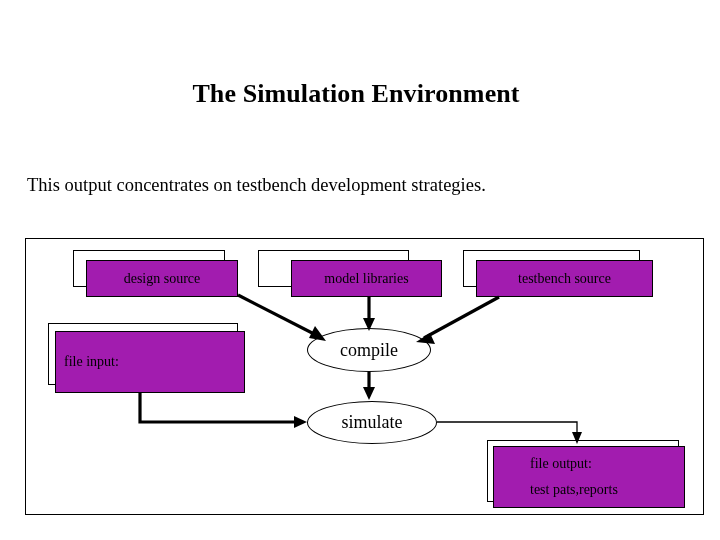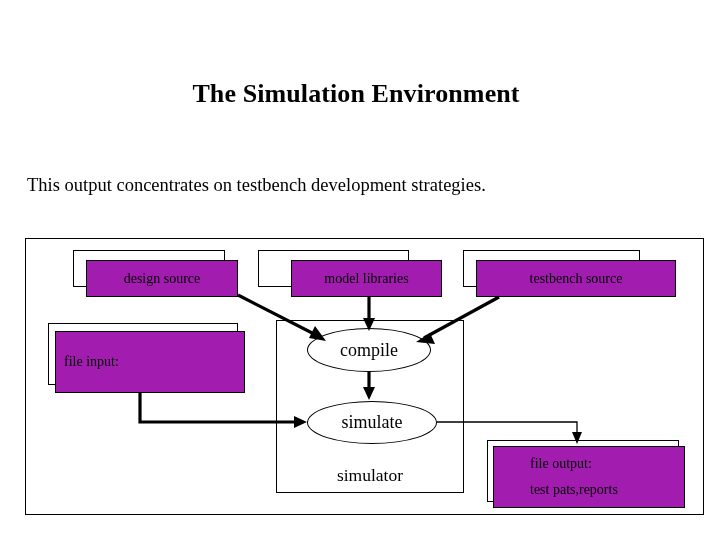--- a/index.html
+++ b/index.html
@@ -123,36 +123,33 @@
 <body>
 
 <div id="slide-title">The Simulation Environment</div>
 
 <div id="intro-text">
   <span class="line">This output concentrates on testbench development strategies.</span>
 </div>
 
 <div id="diagram-frame">
 
-  <div id="simulator-box" style="left:250px; top:81px; width:188px; height:173px;">
-    <div id="simulator-label">simulator</div>
-  </div>
 
   <div class="doc-back" style="left:47px; top:11px; width:152px; height:37px;"></div>
   <div class="doc-front center" style="left:60px; top:21px; width:152px; height:37px;">
     <span class="l1">design source</span>
   </div>
 
   <div class="doc-back" style="left:232px; top:11px; width:151px; height:37px;"></div>
   <div class="doc-front center" style="left:245px; top:21px; width:151px; height:37px;margin-left:20px;">
     <span class="l1">model libraries</span>
   </div>
 
   <div class="doc-back" style="left:437px; top:11px; width:177px; height:37px;"></div>
-  <div class="doc-front center" style="left:450px; top:21px; width:200px; height:37px;">
+  <div class="doc-front center" style="left:450px; top:21px; width:177px; height:37px;">
     <span class="l1">testbench source</span>
   </div>
 
   <div class="doc-back" style="left:22px; top:84px; width:190px; height:62px;"></div>
   <div class="doc-front left" style="left:29px; top:92px; width:190px; height:62px;">
     <span class="l1">file input:</span>
   </div>
 
   <div class="doc-back" style="left:461px; top:201px; width:192px; height:62px;"></div>
   <div class="doc-front left" style="left:467px; top:207px; width:192px; height:62px;padding-left:36px;">

